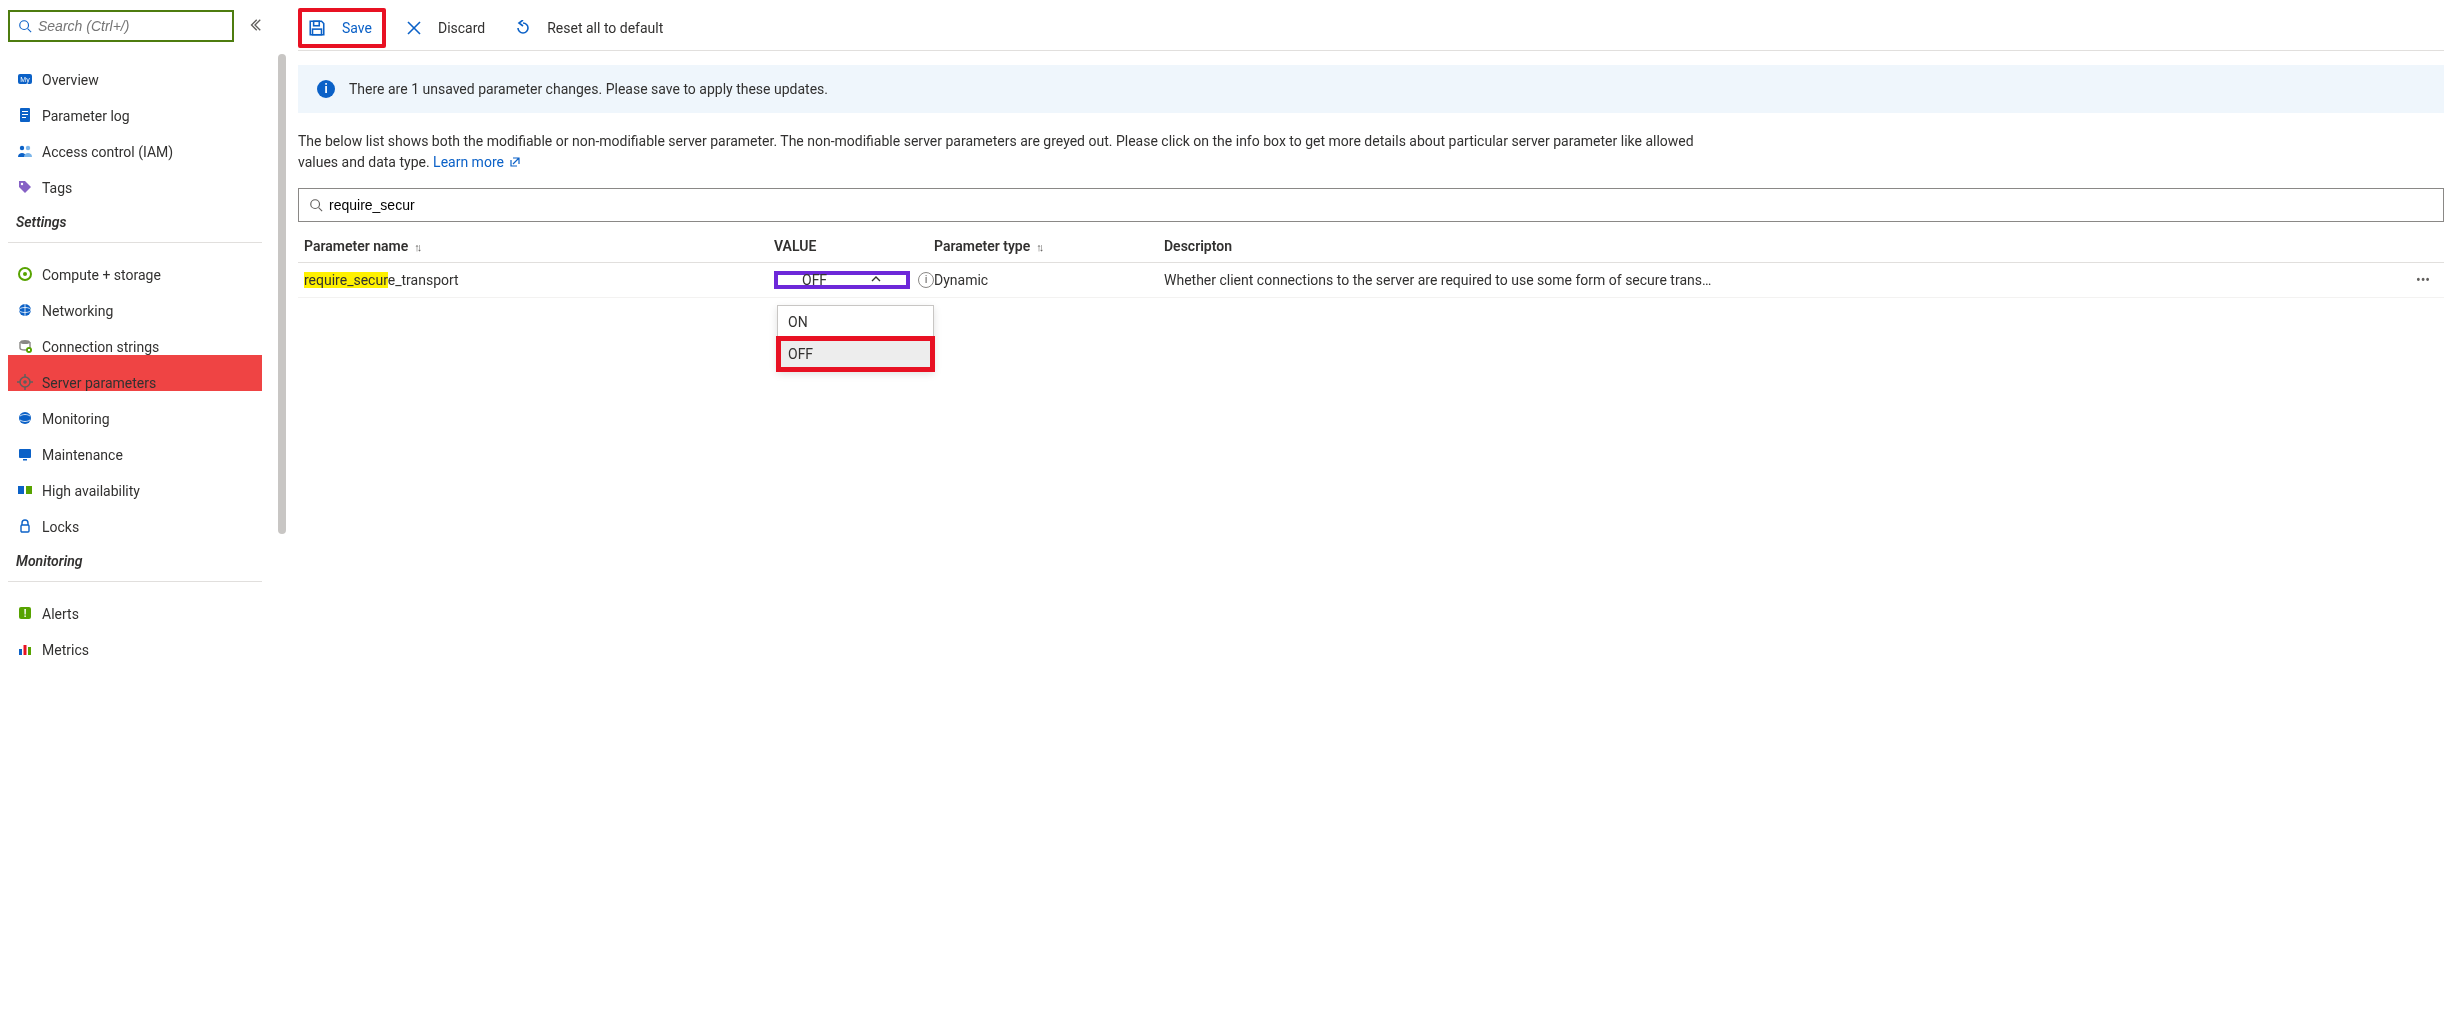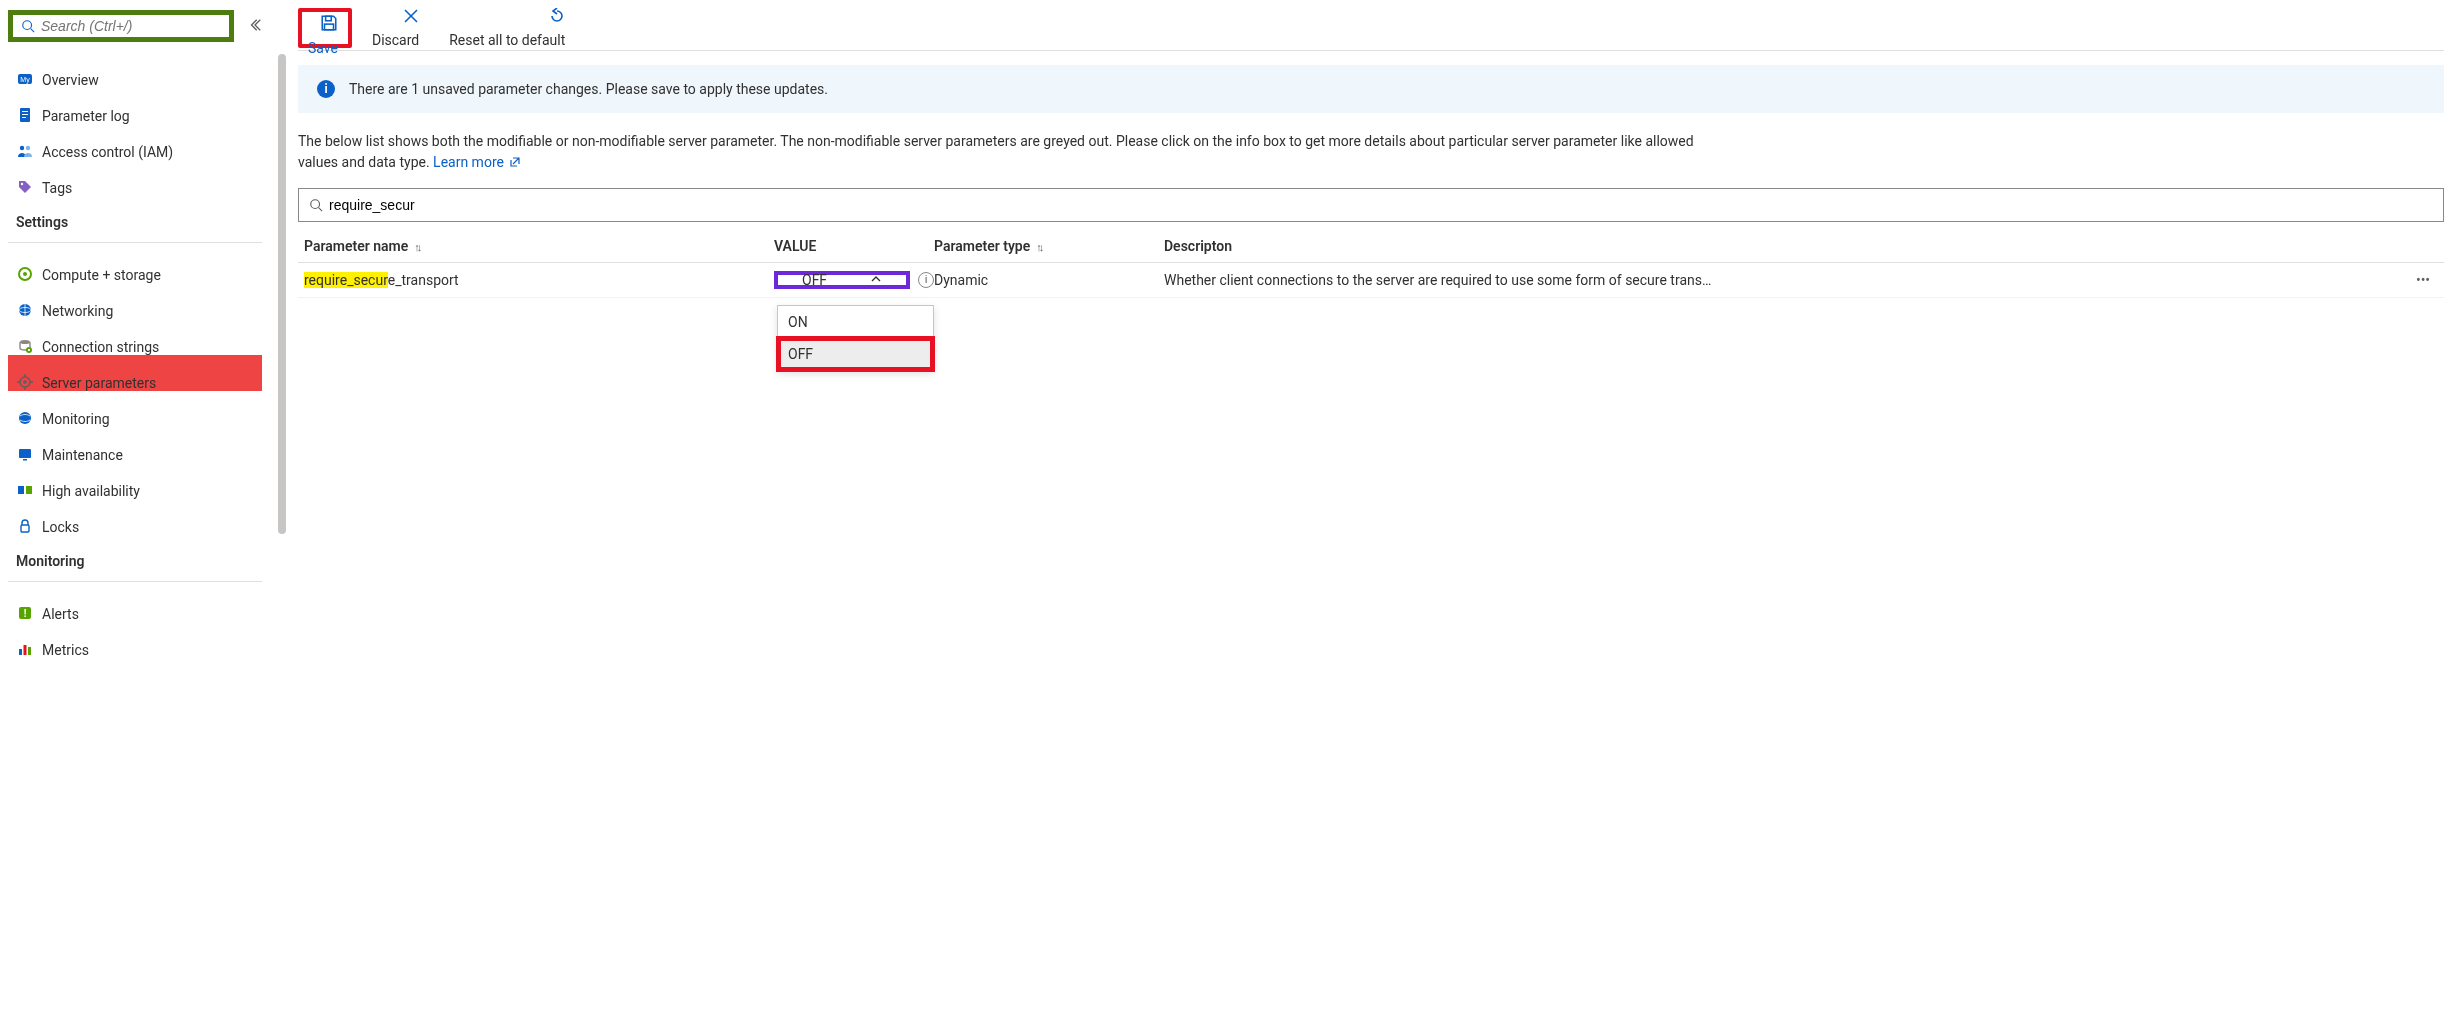--- a/index.html
+++ b/index.html
@@ -10,57 +10,57 @@
     transform-origin: top left;
   }
   .root { display: flex; height: 100%; }
 
   
   .sidebar { width: 270px; padding: 10px 8px 0 8px; position: relative; }
   .search-wrap { position: relative; margin-bottom: 10px; display:flex; align-items:center; gap:14px; }
   .search-box {
     flex:1;
     display: flex; align-items: center;
-    border: 5px solid #4d7c0f; height: 32px; padding: 0 8px;
+    border: 2px solid #4d7c0f; height: 32px; padding: 0 8px;
   }
   .search-box svg { flex: none; }
   .search-box input {
     border: none; outline: none; font-size: 14px; width: 100%;
     color: #605e5c; background: transparent; margin-left: 6px;
     font-style: italic;
   }
   .collapse-btn { flex:none; color:#605e5c; cursor:pointer; }
 
   .nav-item {
     display: flex; align-items: flex-end; gap: 8px;
     height: 36px; padding: 0 8px; cursor: pointer;
     color: #323130;
   }
   .nav-item.selected { background: #ef4444; }
   .nav-icon { width: 18px; height: 18px; flex: none; display:flex; align-items:center; justify-content:center; }
 
   .section-header {
-    font-weight: 600; padding: 18px 8px 8px 8px; color:#323130;
+    font-weight: 600; padding: 18px 8px 8px 8px; color:#323130;font-style:italic;
   }
   .section-divider { border:none; border-top:1px solid #e1dfdd; margin:4px 0;}
 
   
   .scroll-strip { position:absolute; top:54px; right:-20px; width:16px; bottom:0; }
   .scroll-strip::before{
     content:""; position:absolute; left:4px; top:0; width:8px; height:480px;
     background:#c8c6c4; border-radius:4px;
   }
 
   
   .main { flex: 1; padding: 6px 8px 0 28px; position: relative; }
 
   .toolbar { display:flex; align-items:center; gap:10px; height:44px; }
   .tb-btn {
-    display:flex; align-items:flex-end; gap:8px; padding:4px 10px;
-    cursor:pointer; color:#323130;flex-direction:column;
+    display:flex; align-items:center; gap:16px; padding:4px 10px;
+    cursor:pointer; color:#323130;
   }
   .tb-btn svg { flex:none; }
   .tb-btn.save { border:4px solid #e81123; border-radius:2px; padding:2px 10px 2px 6px; height:40px; }
   .tb-btn.save span{ color:#0b61c7; font-weight:400; }
   .tb-btn .blue { color:#0b61c7; }
 
   .hr { border:none; border-top:1px solid #e1dfdd; margin:0; }
 
   .info-bar {
     display:flex; align-items:center; gap:14px;

